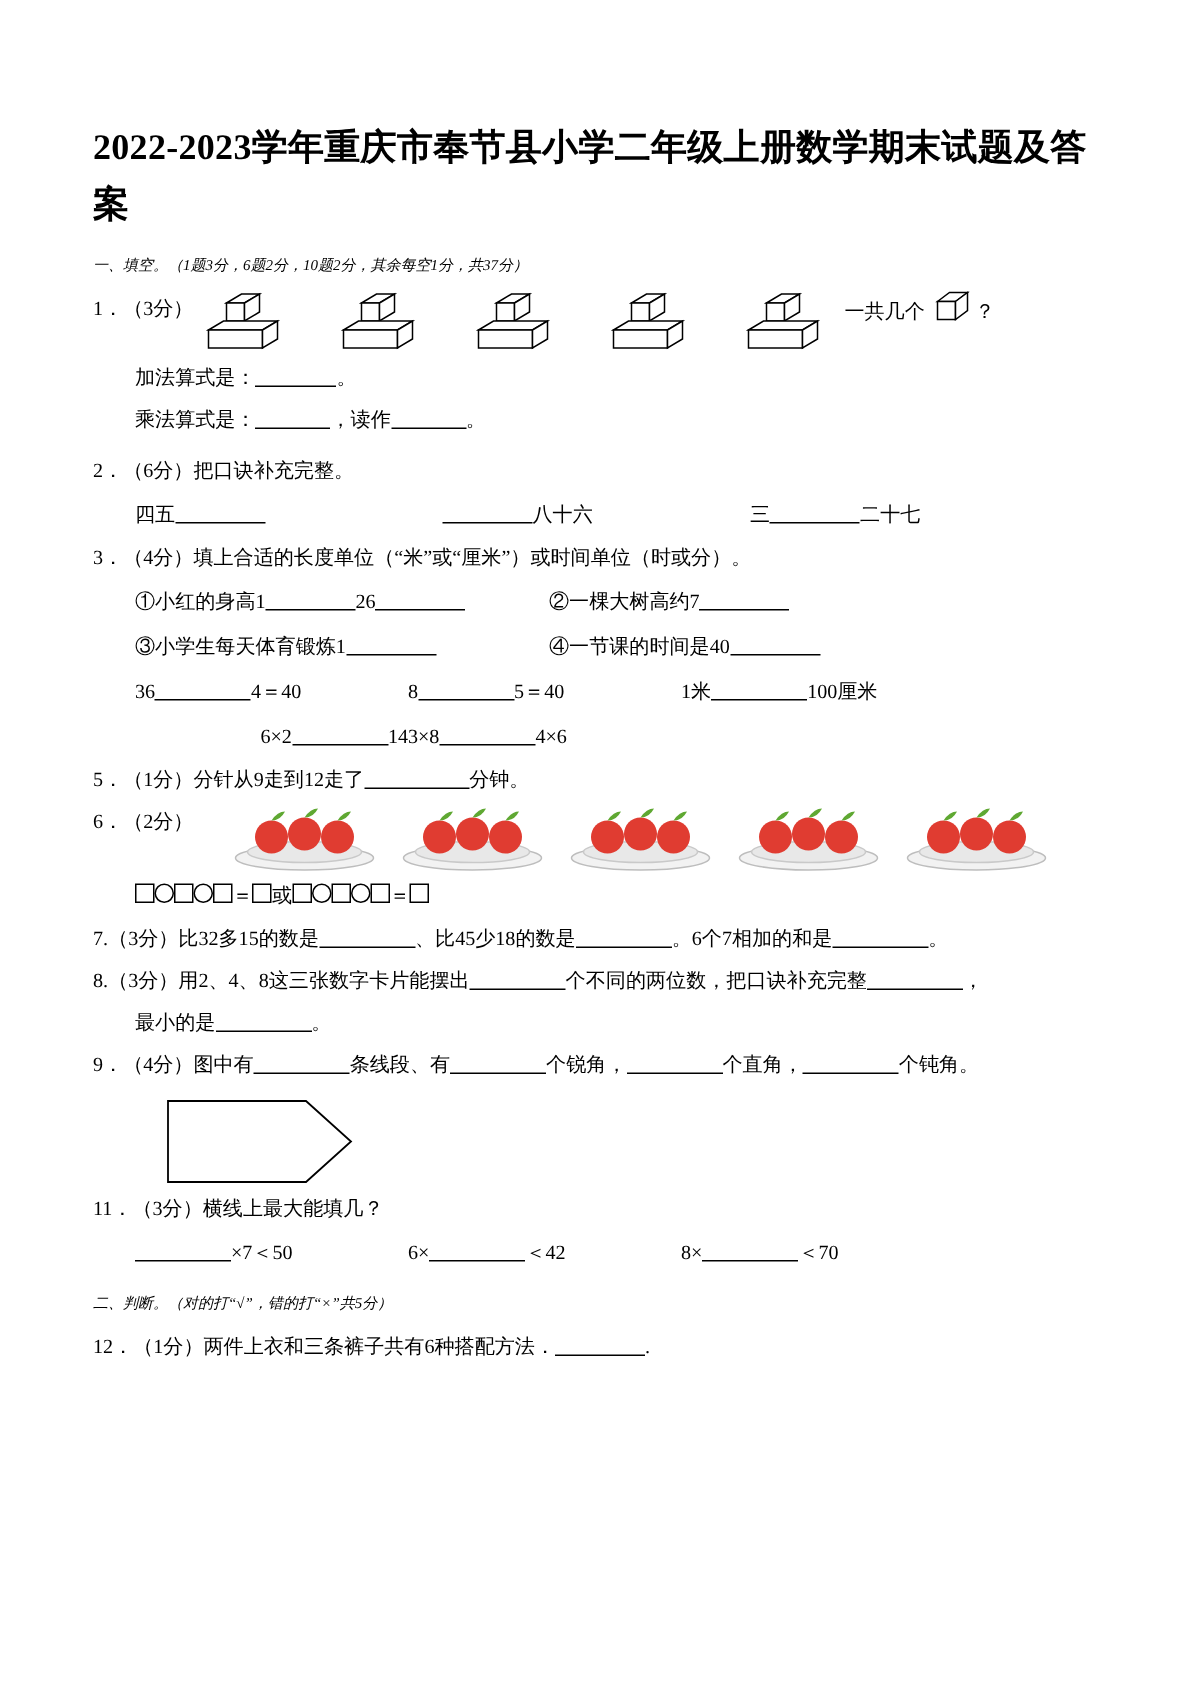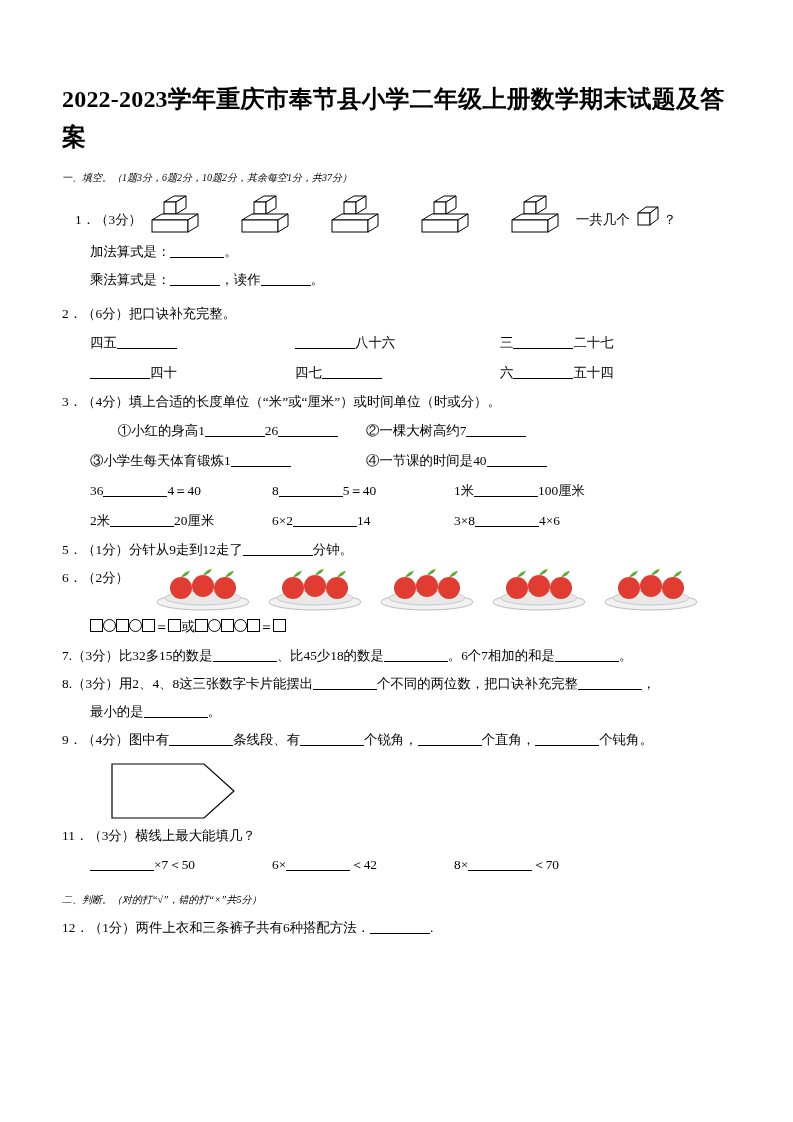--- a/index.html
+++ b/index.html
@@ -93,21 +93,21 @@
 </head>
 <body>
 
 <div class="page">
 
   <h1 class="title">2022-2023学年重庆市奉节县小学二年级上册数学期末试题及答案</h1>
 
   <div class="section-head">一、填空。（1题3分，6题2分，10题2分，其余每空1分，共37分）</div>
 
   <div class="q">
-    <div style="display:flex; align-items:flex-end;margin-left:13px;">
+    <div style="display:flex; align-items:flex-start;">
       <div style="white-space:nowrap; padding-bottom:4px;">1．（3分）</div>
       <div class="cubes-row">
 
         <svg width="70" height="46" viewBox="0 0 70 46">
           <g fill="#ffffff" stroke="#000" stroke-width="1">
             <polygon points="16,10 26,4 38,4 28,10"></polygon>
             <rect x="16" y="10" width="12" height="12"></rect>
             <polygon points="28,10 38,4 38,16 28,22"></polygon>
             <polygon points="4,28 14,22 50,22 40,28"></polygon>
             <rect x="4" y="28" width="36" height="12"></rect>
@@ -179,48 +179,42 @@
     </div>
   </div>
 
   <div class="q" style="margin-top:6px;">
     <div>2．（6分）把口诀补充完整。</div>
     <div class="cols indent">
       <div style="width:205px;"><span>四五</span><span class="blank b60"></span></div>
       <div style="width:205px;"><span class="blank b60"></span><span>八十六</span></div>
       <div><span>三</span><span class="blank b60"></span><span>二十七</span></div>
     </div>
-    <div class="cols indent">
-      <div style="width:205px;"><span class="blank b60"></span><span>四十</span></div>
-      <div style="width:205px;"><span>四七</span><span class="blank b60"></span></div>
-      <div><span>六</span><span class="blank b60"></span><span>五十四</span></div>
-    </div>
   </div>
 
   <div class="q">
     <div>3．（4分）填上合适的长度单位（“米”或“厘米”）或时间单位（时或分）。</div>
     <div class="cols indent">
-      <div style="width:276px;text-align:center;"><span>①小红的身高1</span><span class="blank b60"></span><span>26</span><span class="blank b60"></span></div>
+      <div style="width:276px;"><span>①小红的身高1</span><span class="blank b60"></span><span>26</span><span class="blank b60"></span></div>
       <div><span>②一棵大树高约7</span><span class="blank b60"></span></div>
     </div>
     <div class="cols indent">
       <div style="width:276px;"><span>③小学生每天体育锻炼1</span><span class="blank b60"></span></div>
       <div><span>④一节课的时间是40</span><span class="blank b60"></span></div>
     </div>
   </div>
 
   <div class="q">
     <div class="cols indent">
       <div style="width:182px;"><span>36</span><span class="blank b64"></span><span>4＝40</span></div>
       <div style="width:182px;"><span>8</span><span class="blank b64"></span><span>5＝40</span></div>
       <div><span>1米</span><span class="blank b64"></span><span>100厘米</span></div>
     </div>
     <div class="cols indent">
-      <div style="width:182px;"><span>2米</span><span class="blank b64"></span><span>20厘米</span></div>
-      <div style="width:182px;"><span>6×2</span><span class="blank b64"></span><span>14</span></div>
+      <div style="width:182px;text-align:right;"><span>6×2</span><span class="blank b64"></span><span>14</span></div>
       <div><span>3×8</span><span class="blank b64"></span><span>4×6</span></div>
     </div>
   </div>
 
   <div class="q">
     <span>5．（1分）分针从9走到12走了</span><span class="blank b70"></span><span>分钟。</span>
   </div>
 
   <div class="q">
     <div style="display:flex; align-items:flex-start;">

